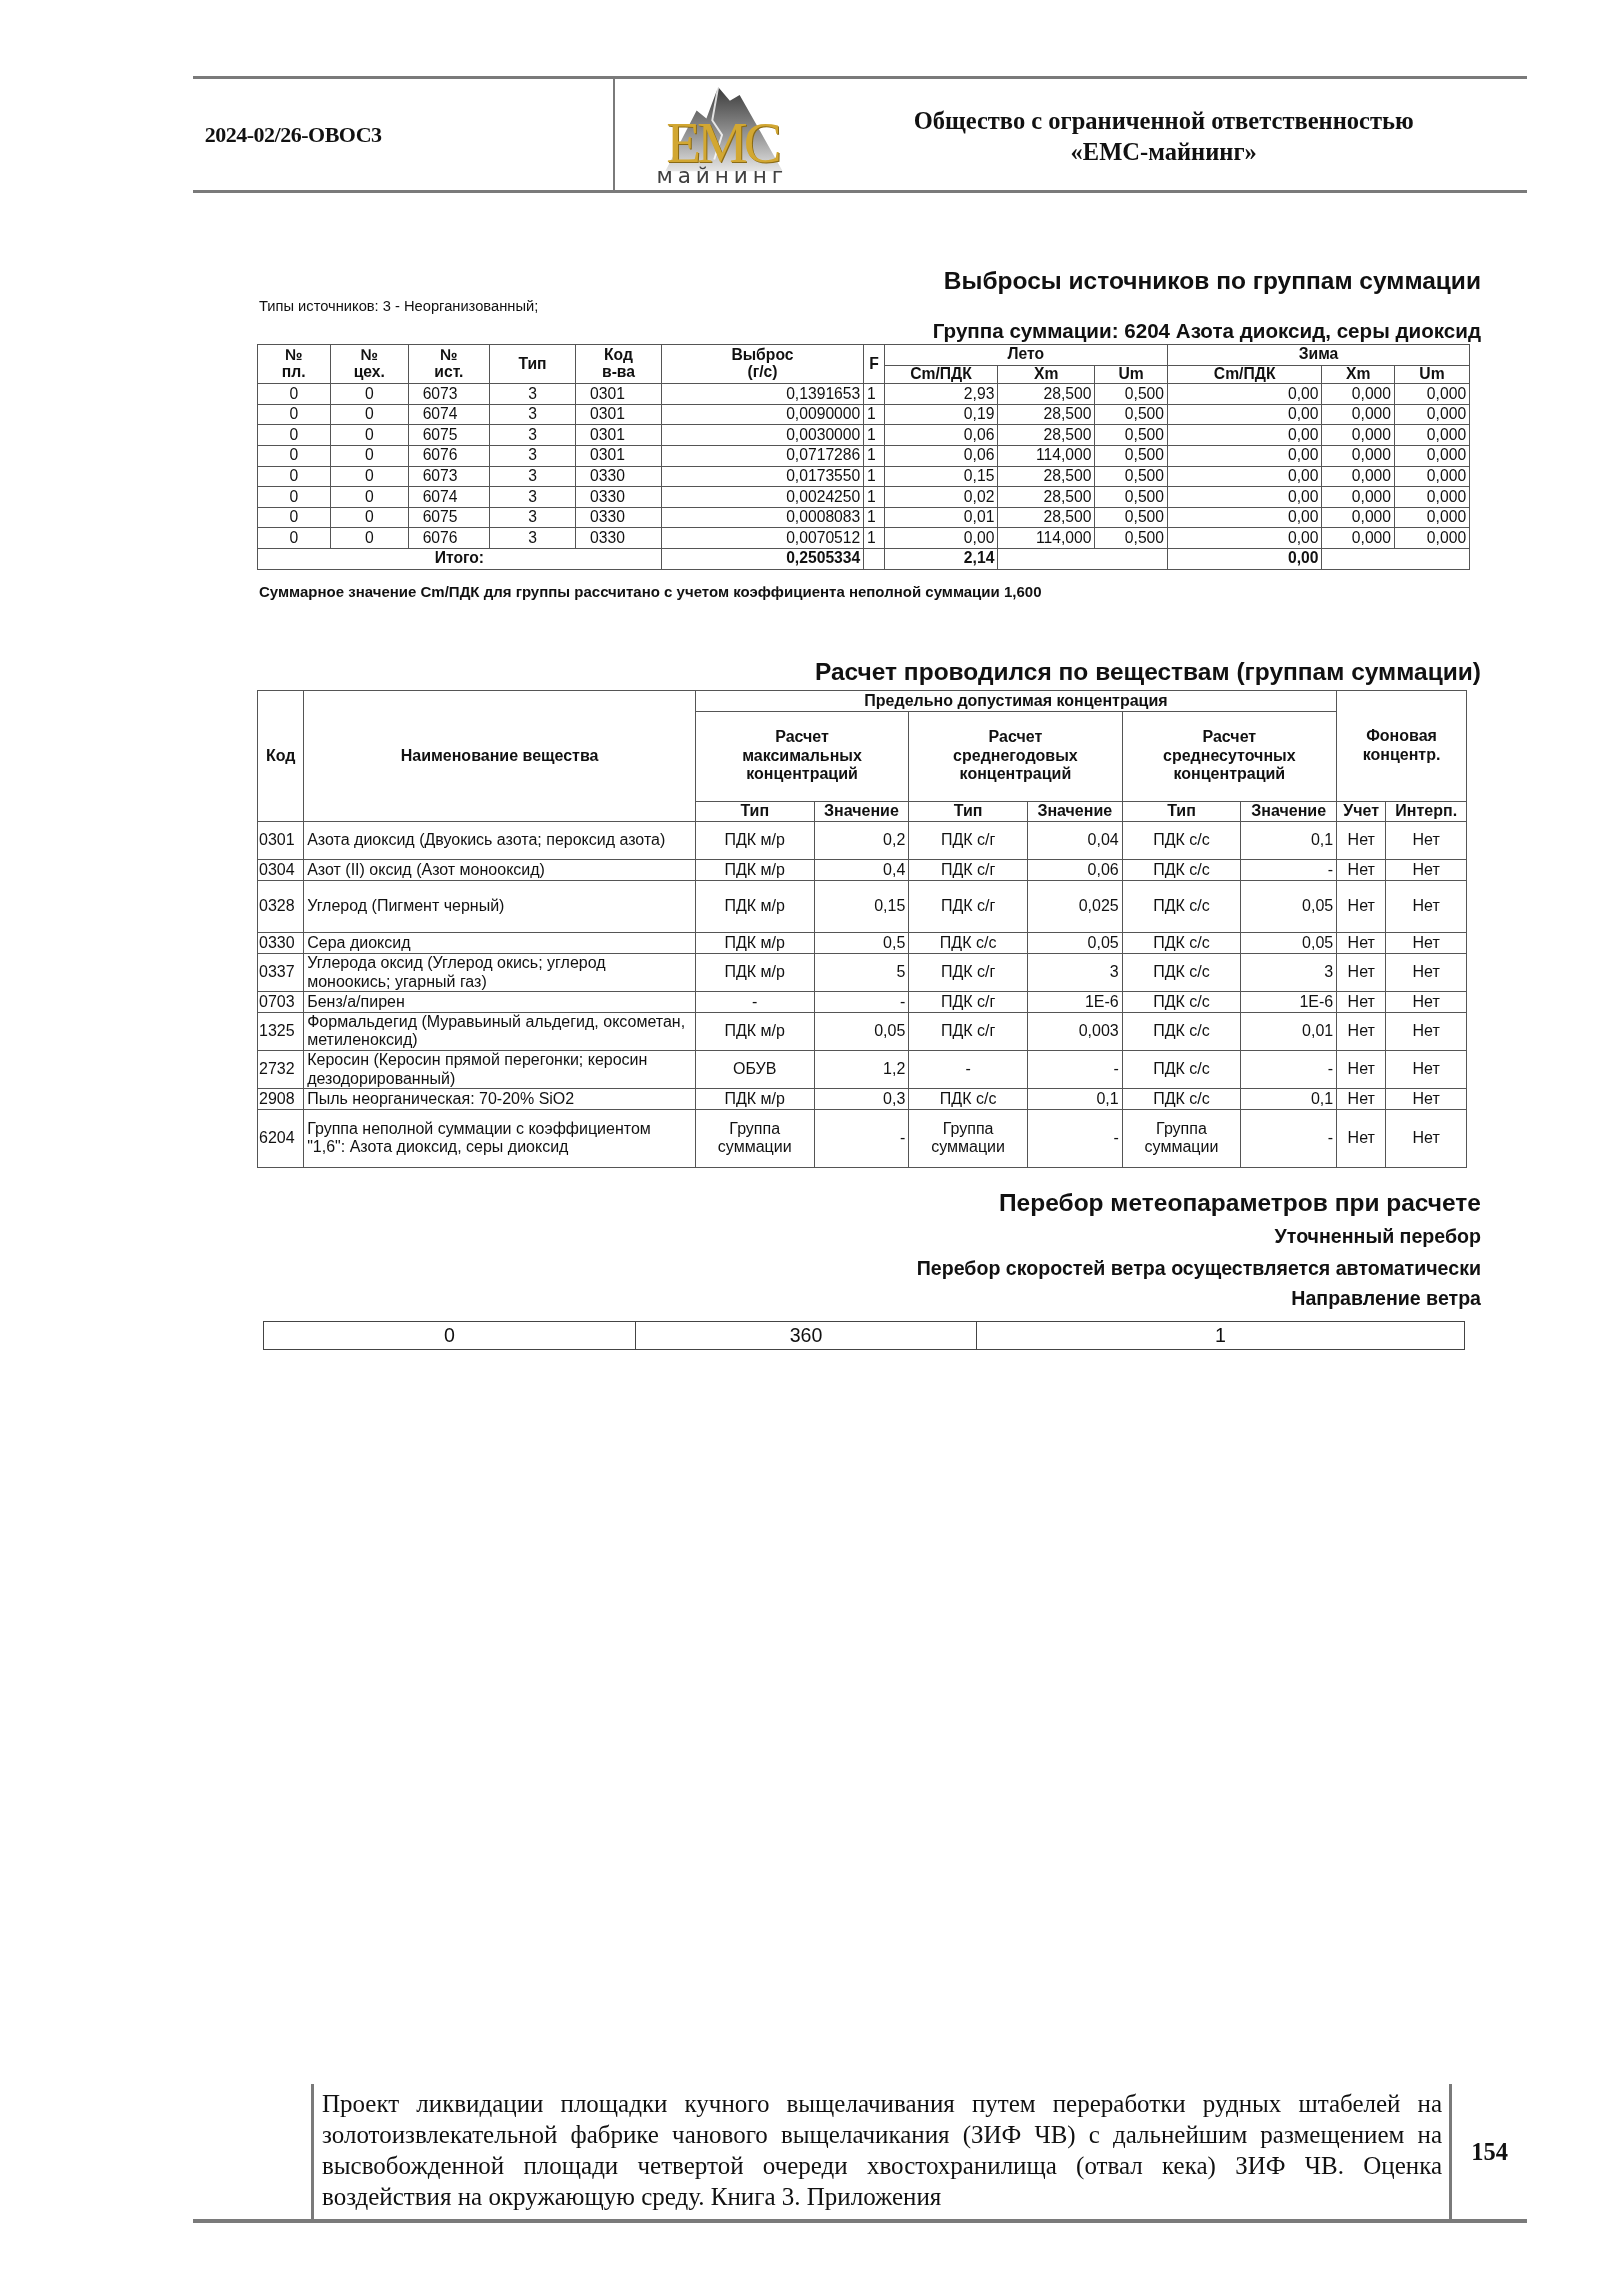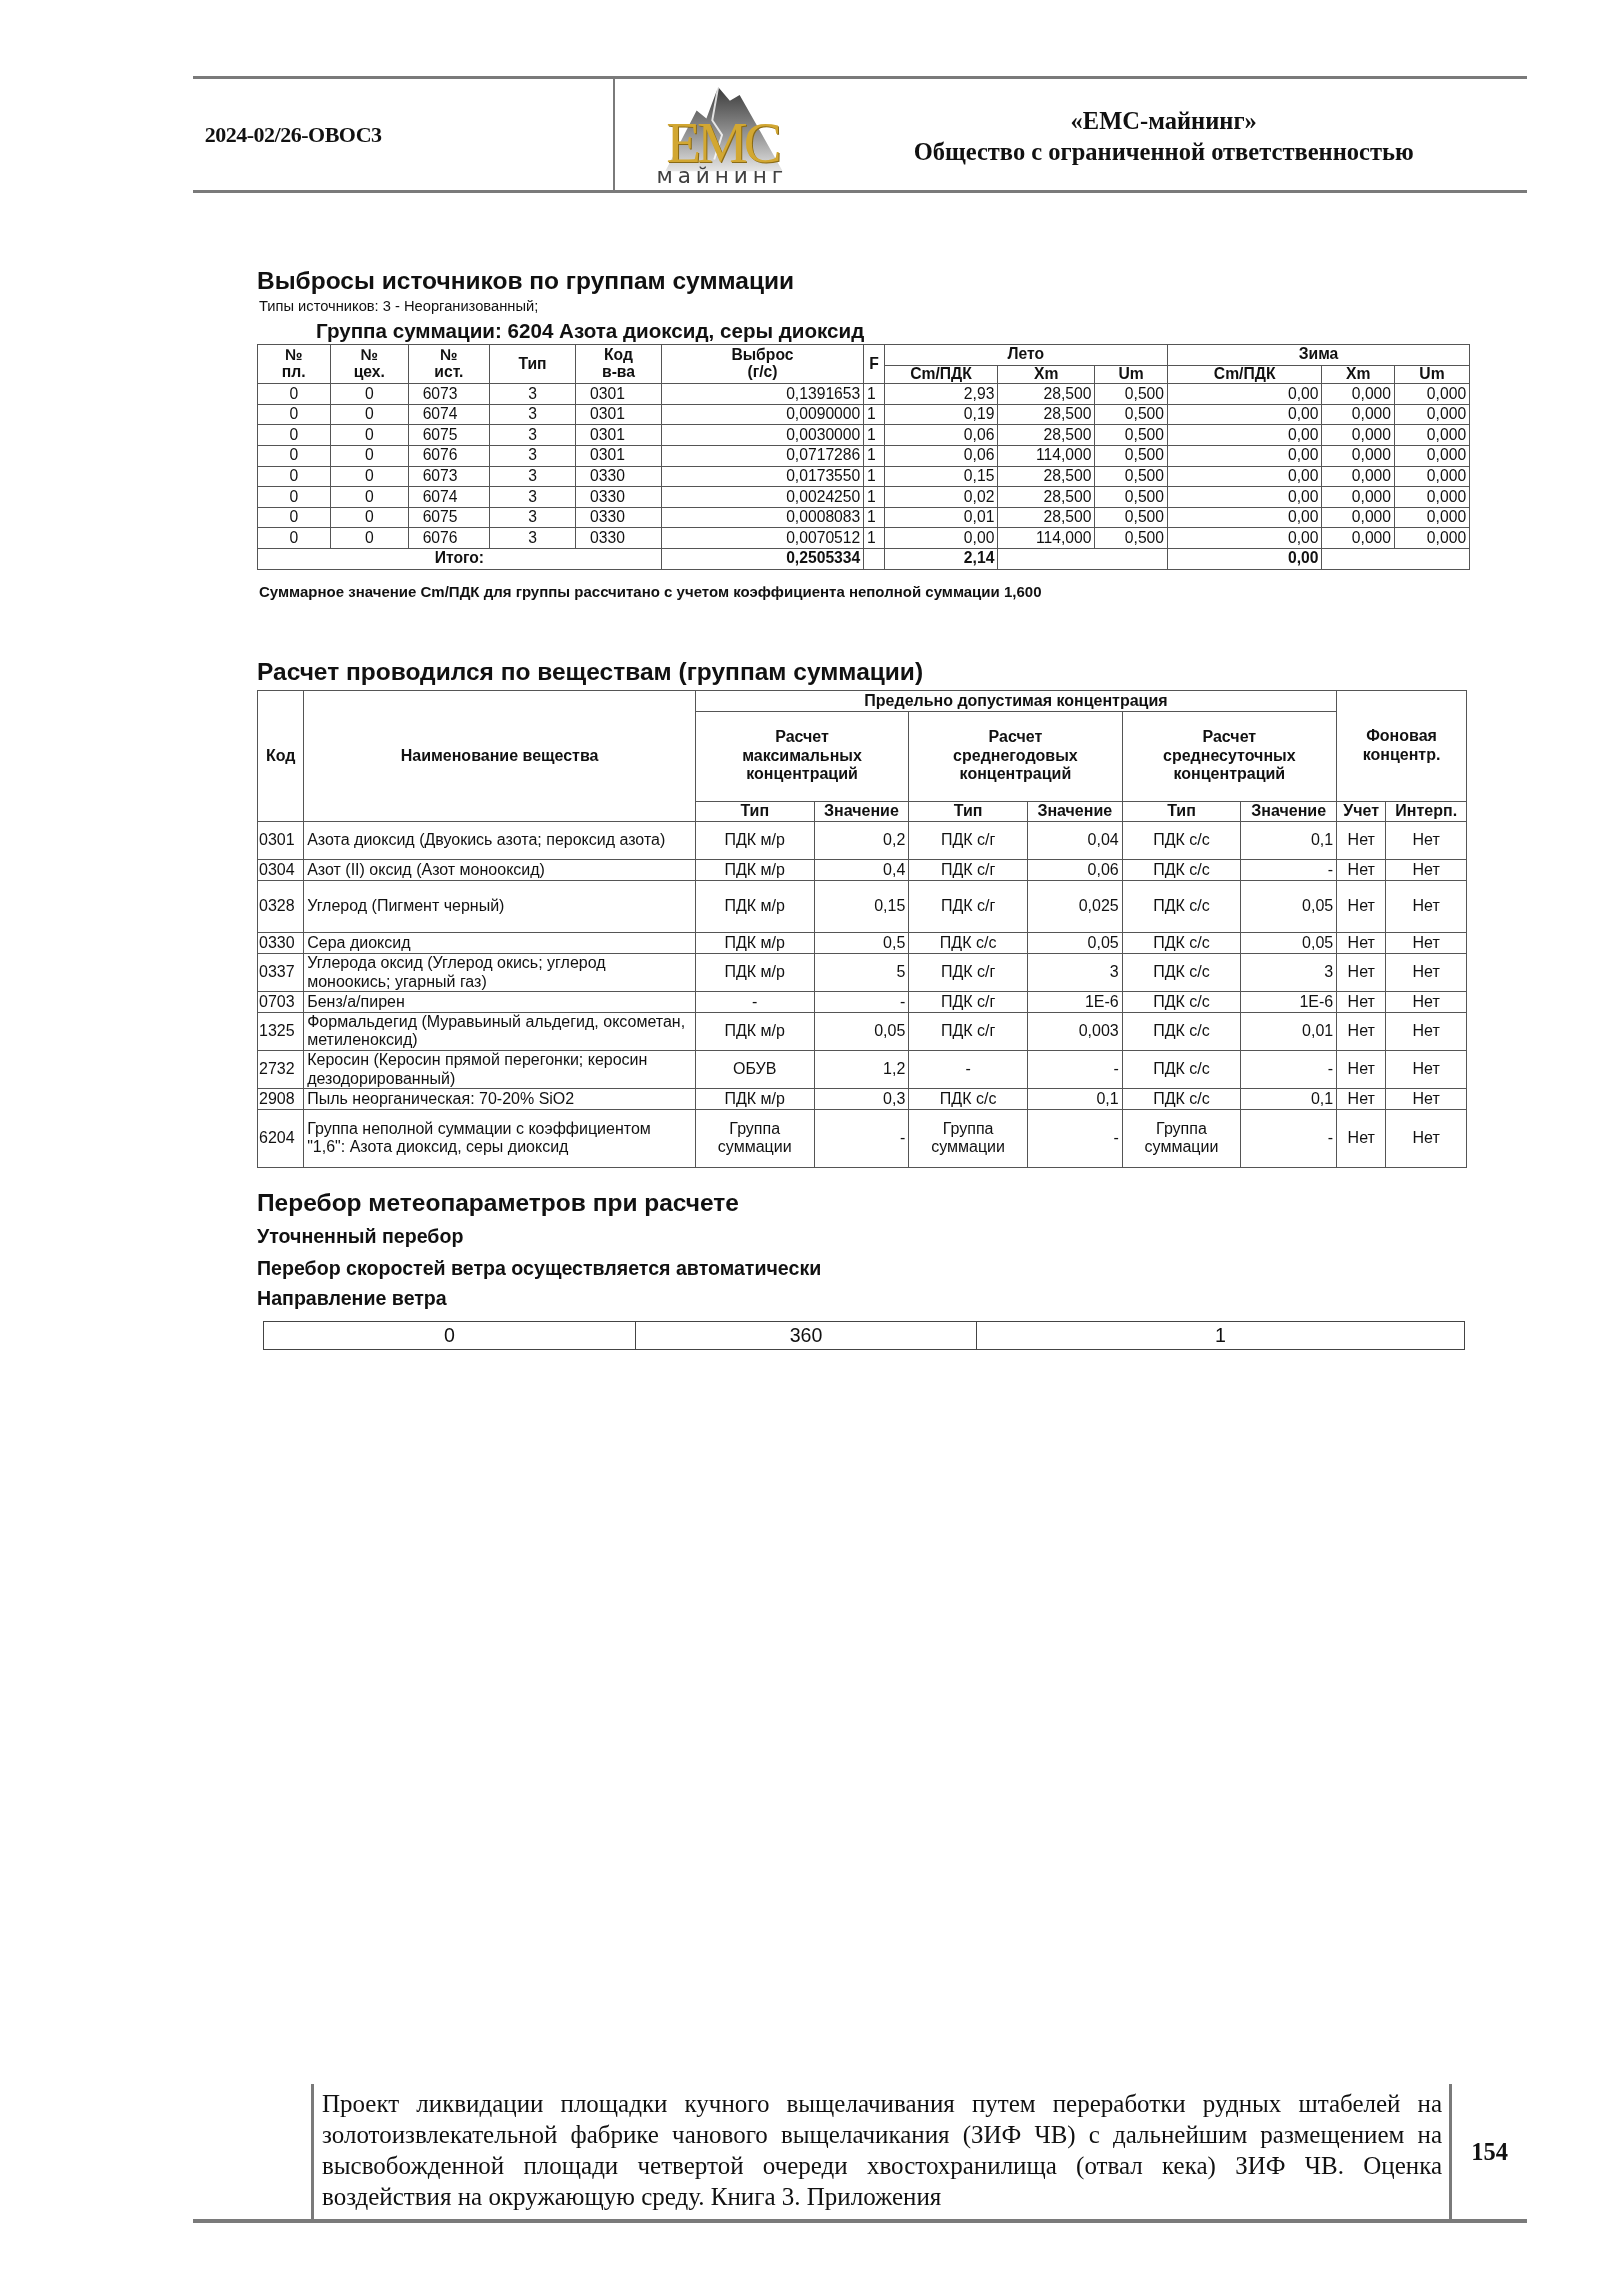--- a/index.html
+++ b/index.html
@@ -12,21 +12,21 @@
   .hdr-div { position:absolute; left:420px; top:0; bottom:0; width:2px; background:#7a7a7a; }
   .hdr-code { position:absolute; left:11.8px; top:0; height:100%; display:flex; align-items:center;
               font-family:"Liberation Serif", serif; font-weight:bold; font-size:22px; letter-spacing:-0.5px; }
   .hdr-org { position:absolute; left:627px; right:19.6px; top:25.5px; text-align:center;
              font-family:"Liberation Serif", serif; font-weight:bold; font-size:24.5px; line-height:31px; }
   .logo { position:absolute; left:443px; top:2px; width:176px; height:108px; }
   .logo-word { position:absolute; left:7.8px; top:82px; width:157px; text-align:center; font-size:21.6px; letter-spacing:4.9px; color:#404040; font-family:"DejaVu Sans", sans-serif; }
   .logo-emc { position:absolute; left:17.6px; top:29px; width:137px; text-align:center; font-family:"Liberation Serif", serif; font-size:57px; color:#d2a732; letter-spacing:-3.9px; text-shadow:1px 1px 0 #8a6a15; }
 
   
-  .title { position:absolute; left:257px; width:1215px; text-align:left; font-weight:bold; font-size:24.5px; }
+  .title { position:absolute; left:266px; width:1215px; text-align:right; font-weight:bold; font-size:24.5px; }
   .small { position:absolute; font-size:14.7px; }
 
   table { border-collapse:collapse; position:absolute; table-layout:fixed; }
   td, th { border:1.5px solid #555; padding:0 2.9px; font-size:15.7px; line-height:16.7px; overflow:hidden; white-space:nowrap; }
   th { font-weight:bold; text-align:center; }
   .r { text-align:right; }
   .c { text-align:center; }
   .l { text-align:left; }
   .wrap { white-space:normal; }
 
@@ -70,22 +70,22 @@
           <stop offset="1" stop-color="#e6e6e6"></stop>
         </linearGradient>
       </defs>
       <polygon points="30,92 62,30 72,38 84,6 96,20 106,14 150,92" fill="url(#mg)"></polygon>
       <polyline points="84,6 78,40 88,55 80,80" stroke="#fff" stroke-width="2" fill="none" opacity="0.8"></polyline>
     </svg>
     <div class="logo-emc">ЕМС</div>
     <div class="logo-word">майнинг</div>
   </div>
   <div class="hdr-org">
+    <div>Общество с ограниченной ответственностью</div>
     <div>«ЕМС-майнинг»</div>
-    <div>Общество с ограниченной ответственностью</div>
   </div>
 </div>
 
 <div class="title" style="top:267px;font-size:24.5px;">Выбросы источников по группам суммации</div>
 <div class="small" style="left:259px;top:298px;">Типы источников: 3 - Неорганизованный;</div>
 <div class="title" style="top:319px;font-size:20.6px;padding-left:59px;box-sizing:border-box;">Группа суммации: 6204 Азота диоксид, серы диоксид</div>
 
 <table id="t1">
   <colgroup>
     <col style="width:62px">

